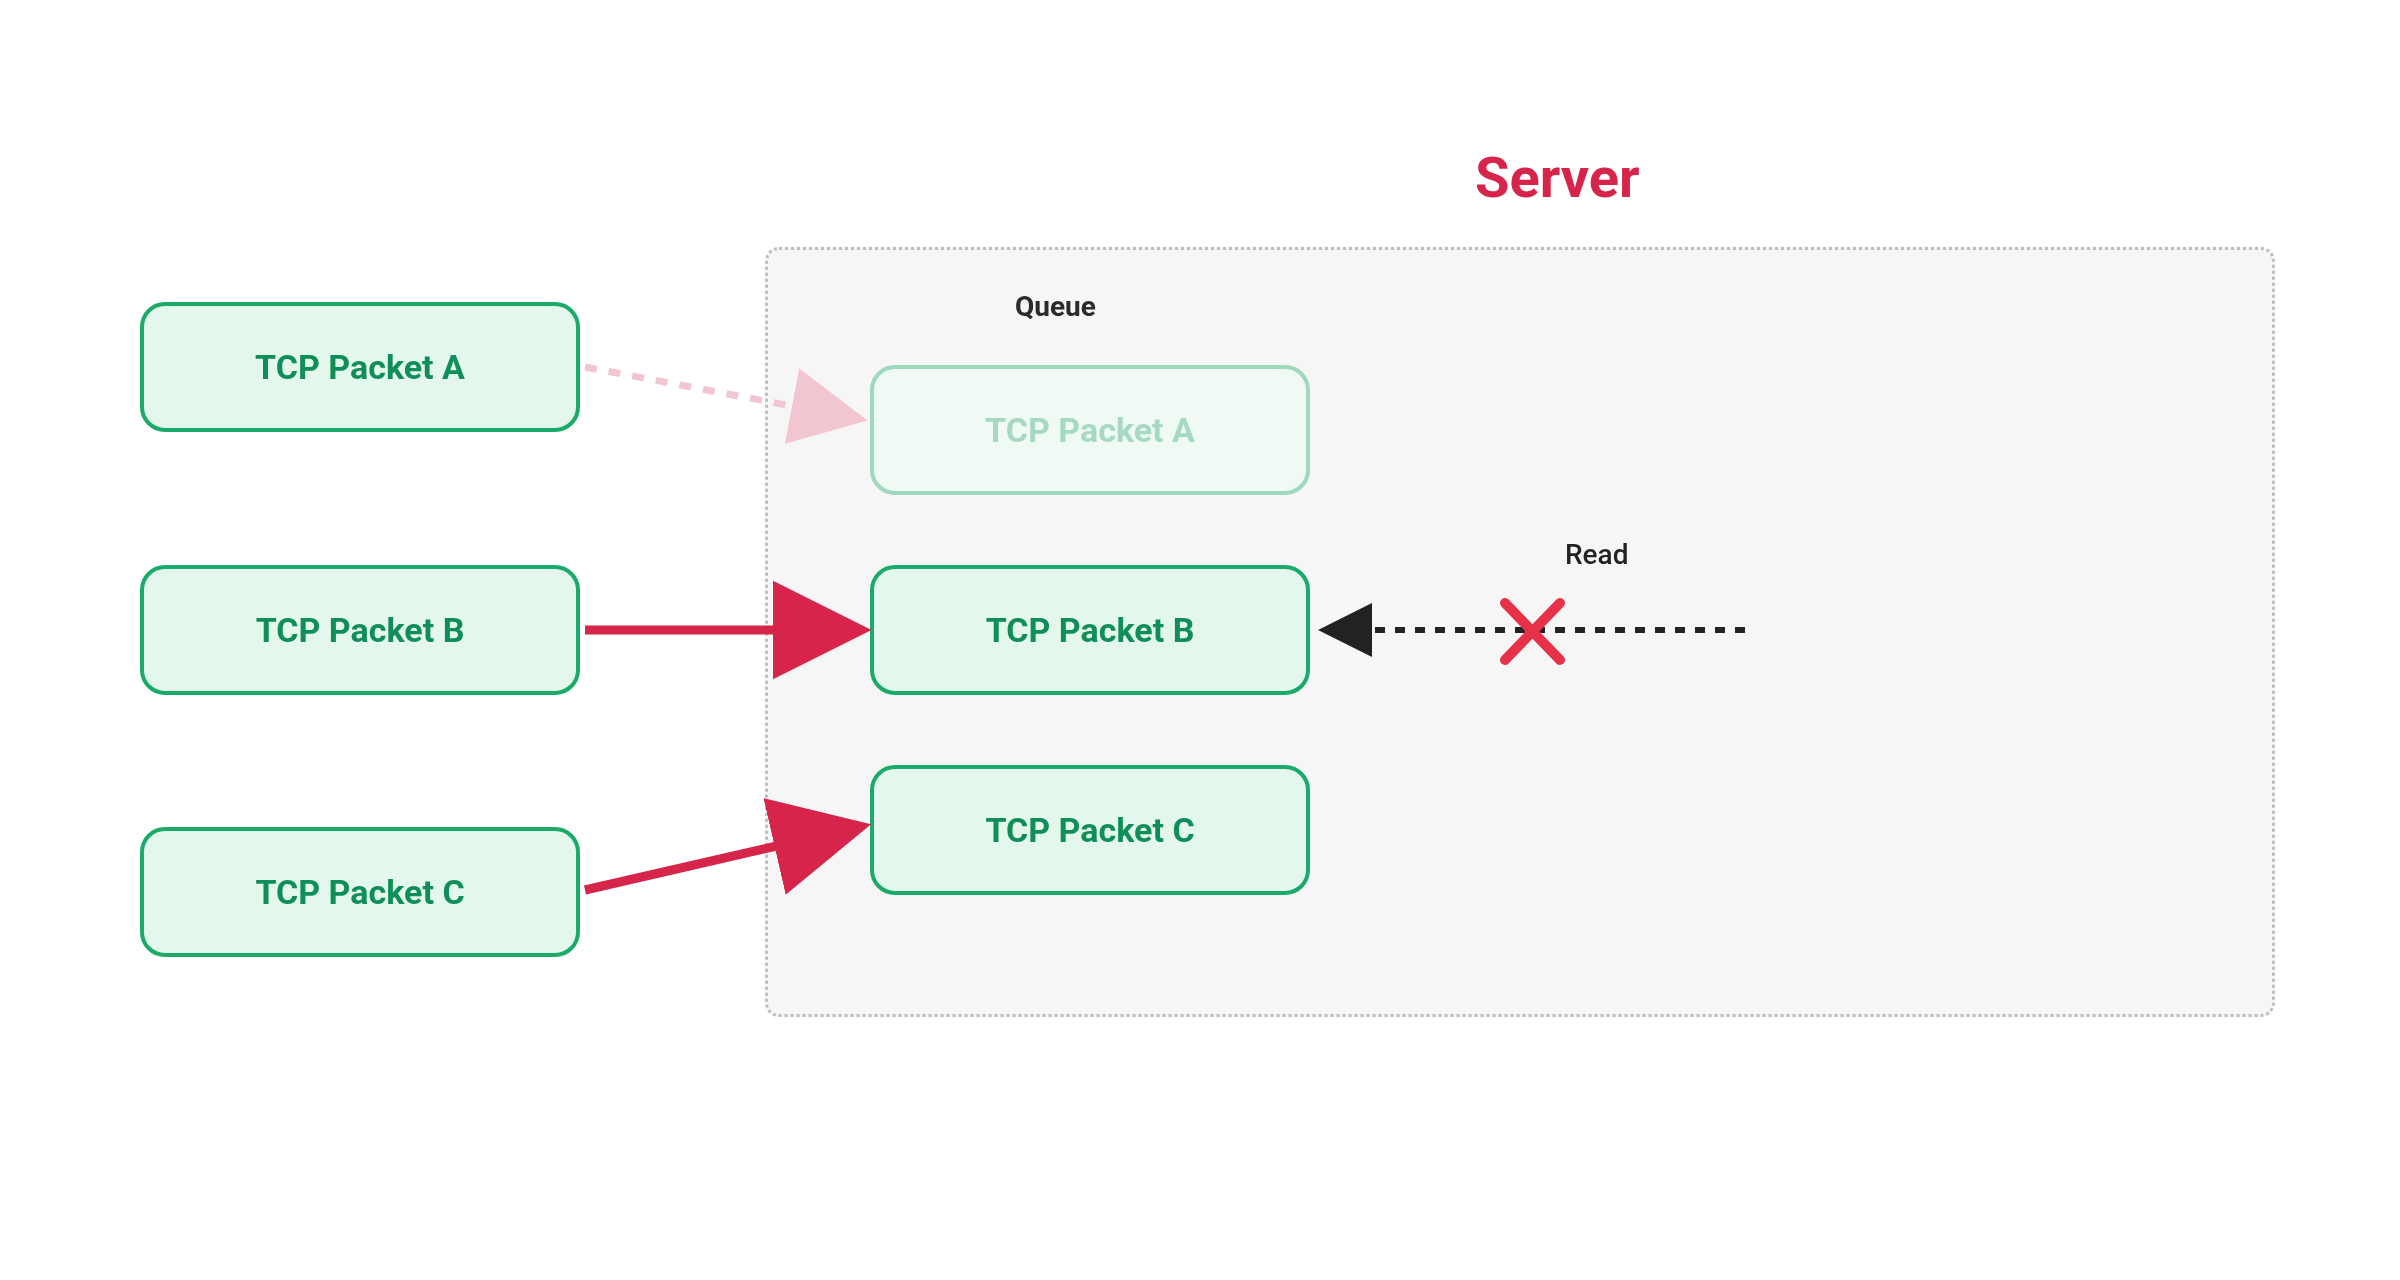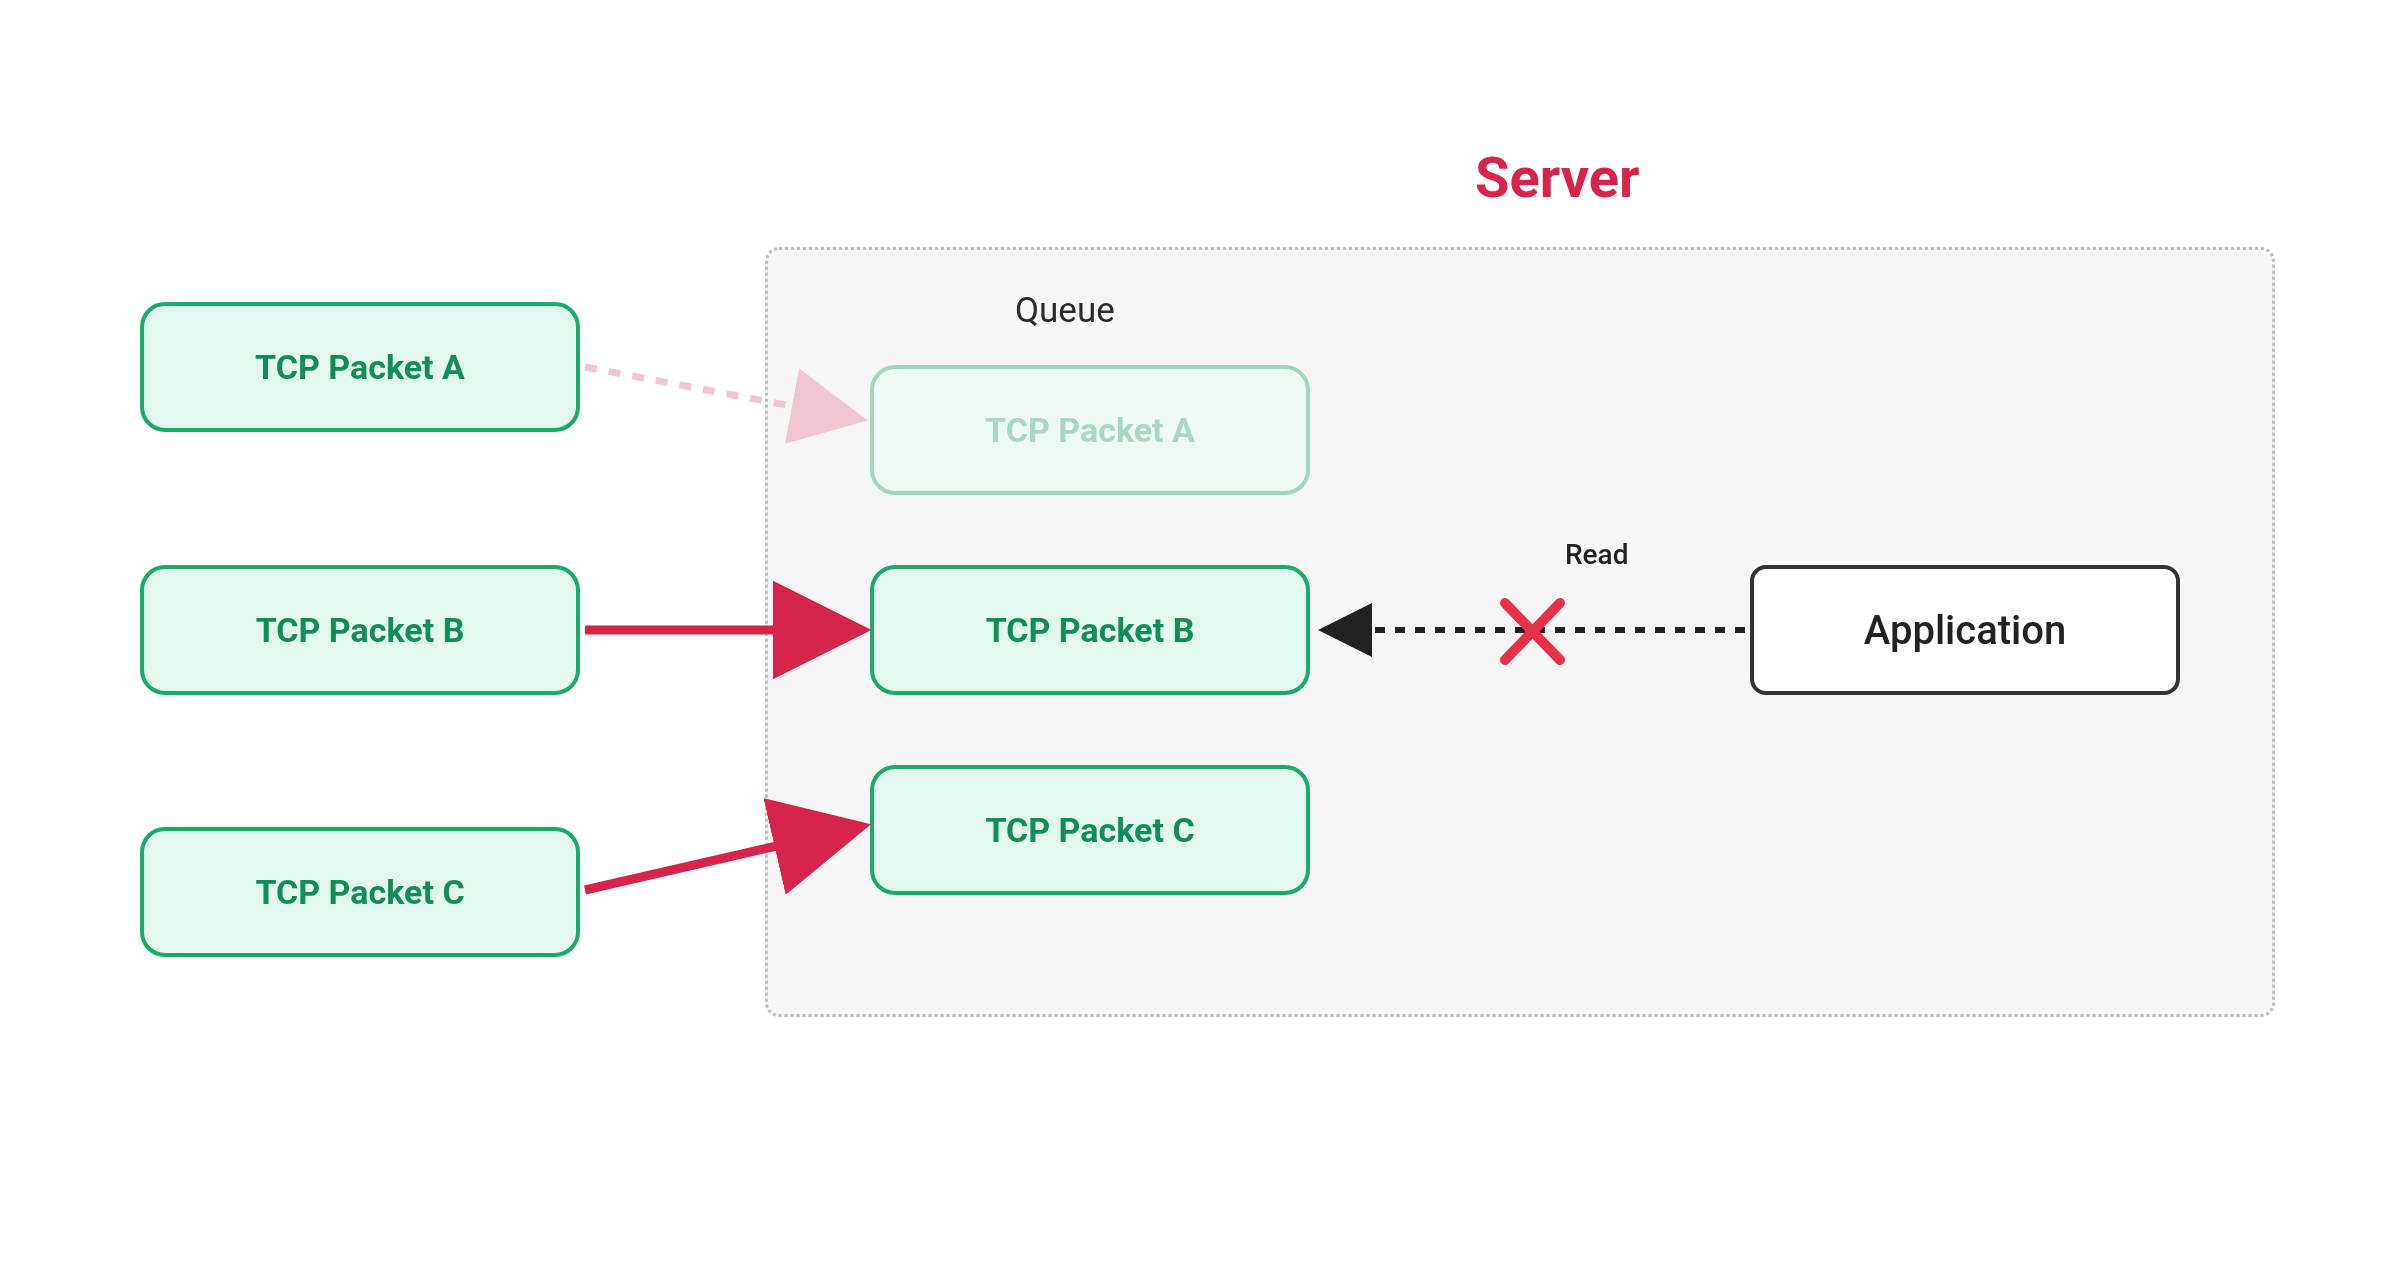--- a/index.html
+++ b/index.html
@@ -23,22 +23,22 @@
     color: #d6244a;
   }
   .server-panel {
     position: absolute;
     background: #f6f6f6;
     border: 3px dotted #bdbdbd;
     border-radius: 14px;
   }
   .queue-label {
     position: absolute;
-    font-size: 35px;
-    font-weight: 400;
+    font-size: 28px;
+    font-weight: 700;
     color: #2b2b2b;
   }
   .packet {
     position: absolute;
     border-radius: 25px;
     display: flex;
     align-items: center;
     justify-content: center;
     font-size: 34px;
     font-weight: 700;
@@ -103,23 +103,20 @@
   <div class="packet green-faded" style="left:870px; top:365px; width:440px; height:130px;">
     <span>TCP Packet A</span>
   </div>
   <div class="packet green" style="left:870px; top:565px; width:440px; height:130px;">
     <span>TCP Packet B</span>
   </div>
   <div class="packet green" style="left:870px; top:765px; width:440px; height:130px;">
     <span>TCP Packet C</span>
   </div>
 
-  <div class="app-box" style="left:1750px; top:565px; width:430px; height:130px;">
-    <span>Application</span>
-  </div>
 
   <div class="read-label" style="left:1565px; top:538px;">Read</div>
 
   <svg class="svg-layer" viewBox="0 0 2400 1280">
     <defs>
       <marker id="arrow-red" viewBox="0 0 12 12" refX="10" refY="6" markerWidth="11" markerHeight="11" orient="auto-start-reverse">
         <path d="M 0 0 L 12 6 L 0 12 z" fill="#d6244a"></path>
       </marker>
       <marker id="arrow-red-faded" viewBox="0 0 12 12" refX="10" refY="6" markerWidth="11" markerHeight="11" orient="auto-start-reverse">
         <path d="M 0 0 L 12 6 L 0 12 z" fill="#f2c6d0"></path>

